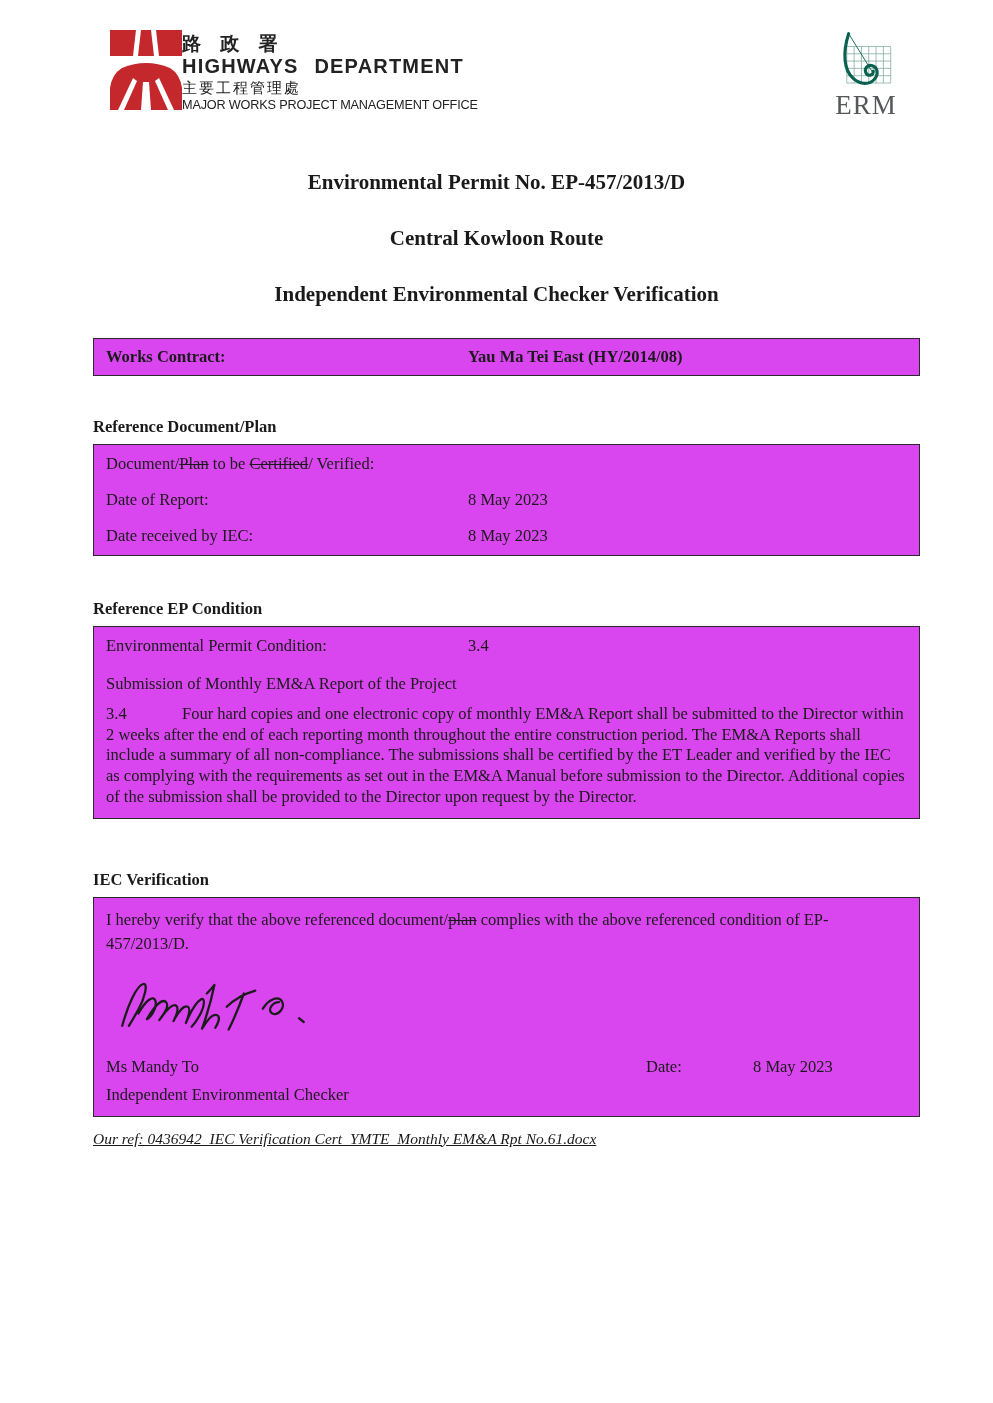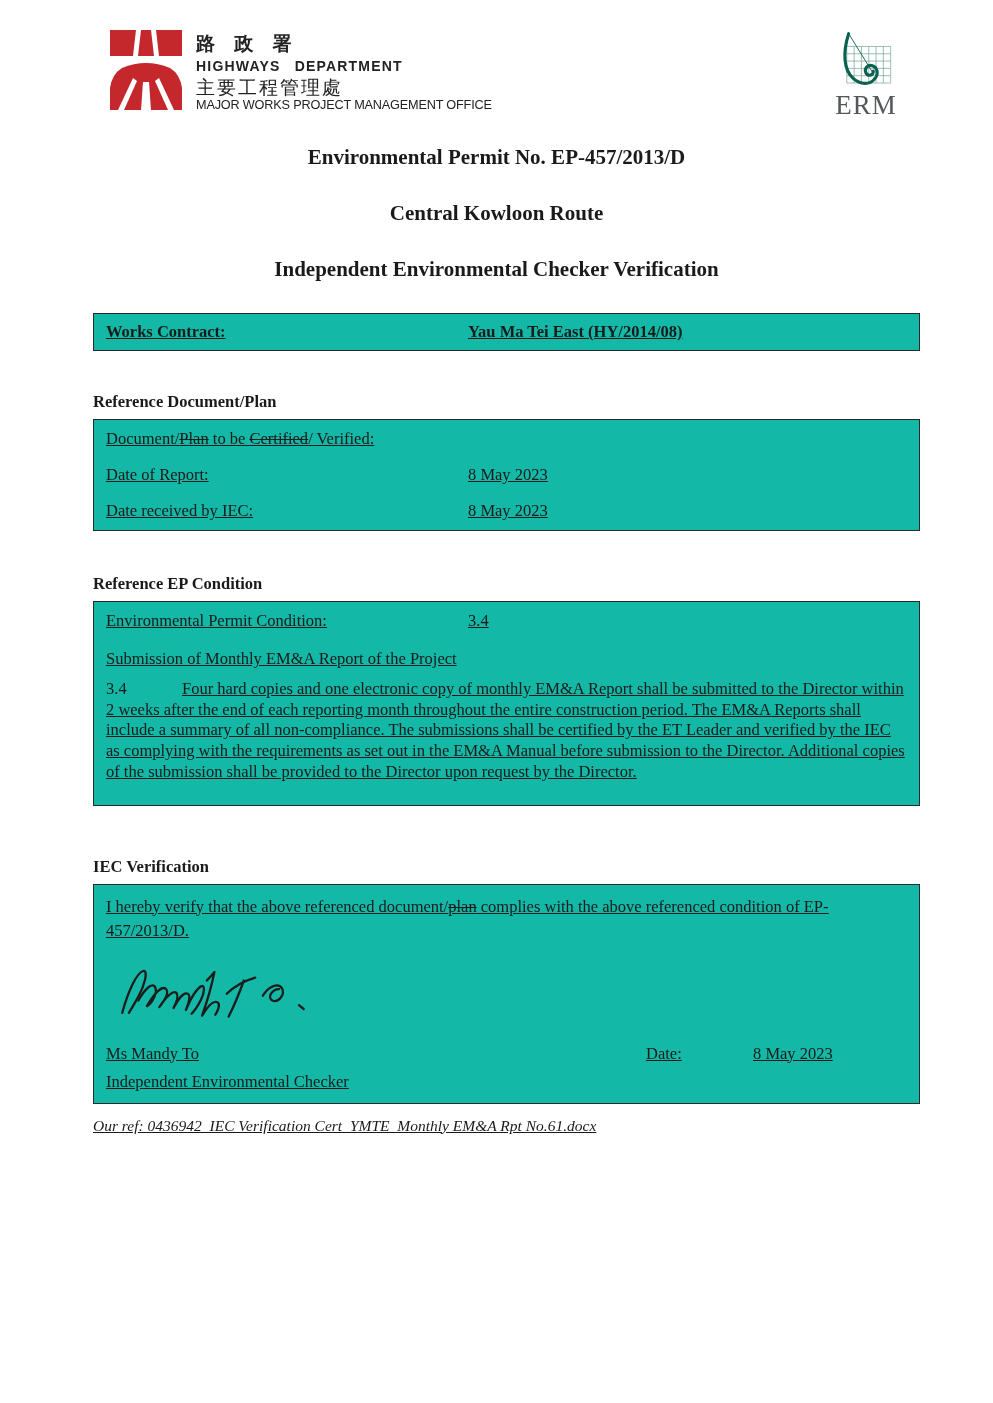--- a/index.html
+++ b/index.html
@@ -11,61 +11,61 @@
     overflow: hidden;
     position: relative;
   }
   .page { width: 993px; height: 1403px; background: #fff; }
 
   
   .header {
     display: flex; justify-content: space-between; align-items: flex-start;
     padding: 30px 88px 0 110px; height: 112px;
   }
-  .hyd-block { display: flex; align-items: flex-start; gap: 14px; }
+  .hyd-block { display: flex; align-items: flex-start; }
   .hyd-logo { width: 72px; height: 80px; flex: none; }
   .hyd-text { font-family: "Liberation Sans", sans-serif; padding-top: 3px; }
   .hyd-zh1 { font-size: 19px; font-weight: bold; letter-spacing: 7px; line-height: 22px; color: #222; }
-  .hyd-en1 { font-size: 14px; font-weight: bold; letter-spacing: 1.2px; word-spacing: 9px; line-height: 23px; color: #222; }
-  .hyd-zh2 { font-size: 19px; letter-spacing: 2px; line-height: 18px; margin-top: 1px; color: #222; }
+  .hyd-en1 { font-size: 20px; font-weight: bold; letter-spacing: 1.2px; word-spacing: 9px; line-height: 23px; color: #222; }
+  .hyd-zh2 { font-size: 15px; letter-spacing: 2px; line-height: 18px; margin-top: 1px; color: #222; }
   .hyd-en2 { font-size: 13.5px; line-height: 16px; letter-spacing: -0.2px; transform: scaleX(0.94); transform-origin: left; color: #222; }
   .erm-block { text-align: center; width: 78px; }
   .erm-logo { width: 64px; height: 64px; display: block; margin: 0 auto; }
   .erm-wordmark {
     font-family: "Liberation Serif", serif; font-size: 27px; line-height: 27px;
     color: #55585a; letter-spacing: 1px; margin-top: -2px;
   }
 
   
   .title { text-align: center; font-size: 21px; font-weight: bold; line-height: 26px; }
-  .title-1 { margin-top: 32px; }
+  .title-1 { margin-top: 57px; }
   .title-2 { margin-top: 30px; }
   .title-3 { margin-top: 30px; }
 
   
   .content { margin-left: 93px; width: 827px; }
-  .box { border: 1.5px solid #2a2a2a; background: #14b8a6; text-decoration: underline; }
+  .box { border: 1.5px solid #2a2a2a; background: #d946ef; }
   .row { display: flex; line-height: 22px; font-size: 16.5px; }
   .row .lbl { width: 362px; flex: none; }
   .row .val { flex: 1; }
 
   .works-box { margin-top: 31px; padding: 7px 12px; }
   .works-box .row { font-weight: bold; }
 
   .section-heading { font-size: 16.5px; font-weight: bold; line-height: 22px; margin-top: 40px; }
   .section-heading.ep { margin-top: 42px; }
   .section-heading.iec { margin-top: 50px; }
 
   .refdoc-box { margin-top: 6px; padding: 8px 12px; }
   .refdoc-box .row { margin-bottom: 14px; }
   .refdoc-box .row:last-child { margin-bottom: 0; }
 
   .strike { text-decoration: line-through; text-decoration-thickness: 1px; }
 
-  .ep-box { margin-top: 6px; padding: 8px 12px 22px 12px; }
+  .ep-box { margin-top: 6px; padding: 8px 12px 10px 12px; }
   .ep-box .cond-row { margin-bottom: 16px; }
   .ep-subject { font-size: 16.5px; line-height: 22px; margin-bottom: 9px; margin-top: 14px; }
   .ep-clause { font-size: 16.5px; line-height: 20.7px; text-align: left; }
   .ep-clause .clause-no { display: inline-block; width: 76px; }
 
   .iec-box { margin-top: 6px; padding: 10px 12px 10px 12px; }
   .iec-statement { font-size: 16.5px; line-height: 24px; max-width: 800px; }
   .signature-wrap { margin-top: 9px; height: 78px; }
   .signature-svg { height: 76px; width: 270px; }
   .sig-row { display: flex; margin-top: 13px; font-size: 16.5px; line-height: 22px; }

